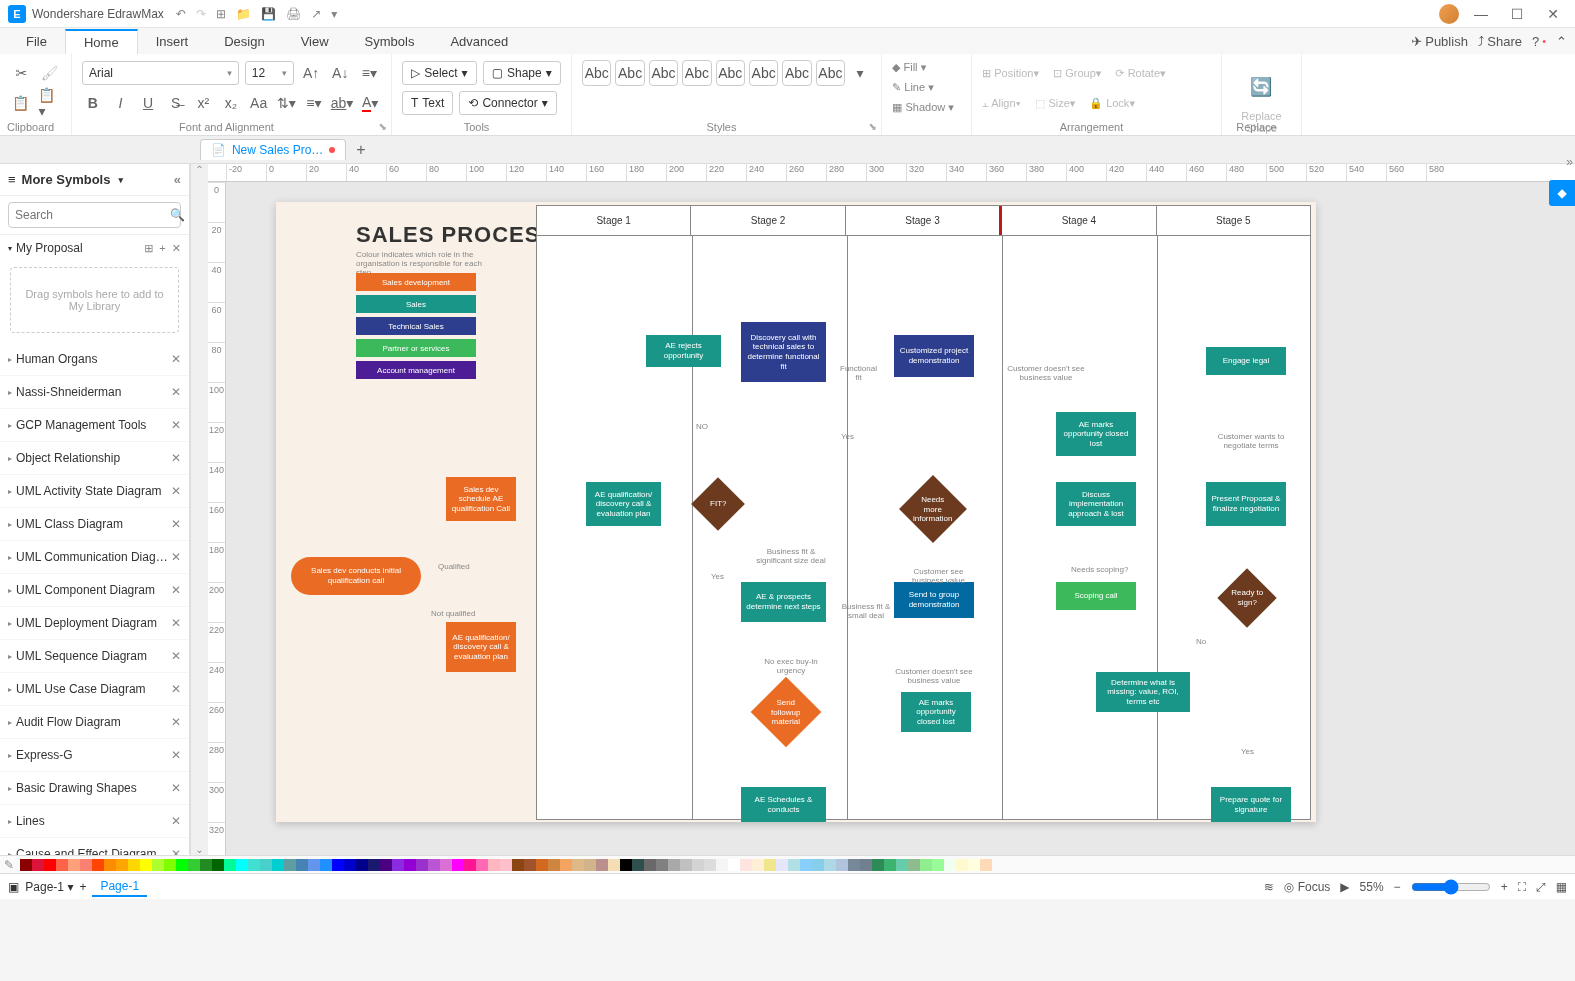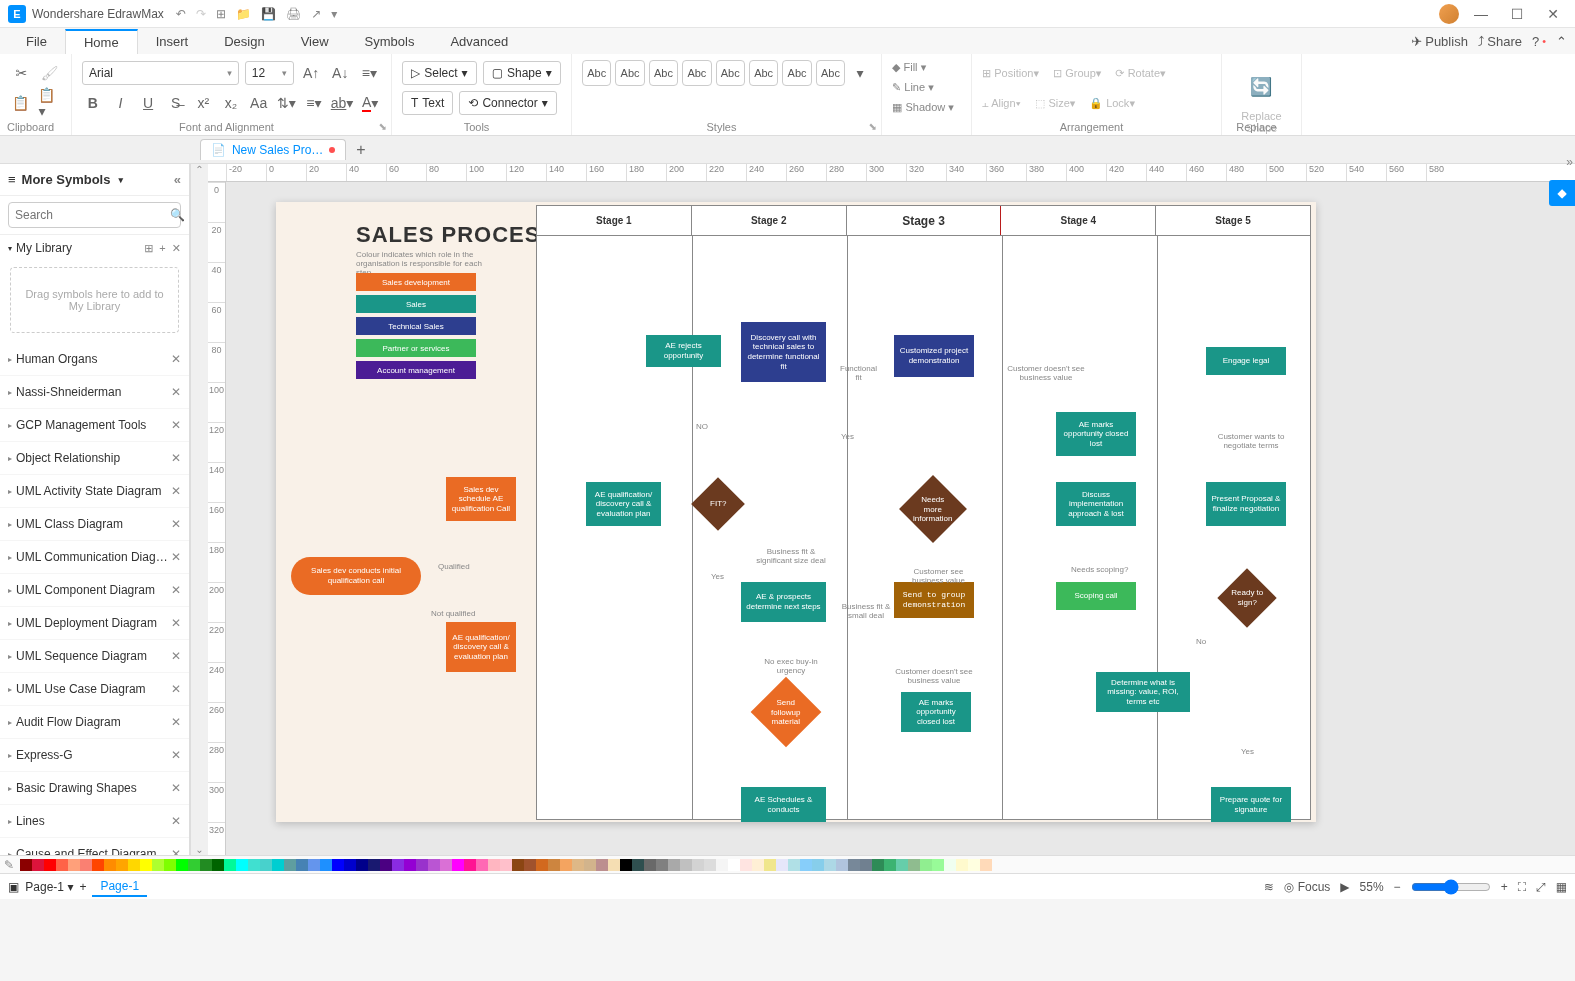--- a/index.html
+++ b/index.html
@@ -23,21 +23,21 @@
 .ribbon-group .label { position:absolute; bottom:2px; left:0; right:10px; text-align:center; font-size:11px; color:#888; }
 .ribbon-group .corner { position:absolute; bottom:3px; right:4px; font-size:10px; color:#aaa; cursor:pointer; }
 .ribbon-row { display:flex; gap:6px; align-items:center; height:30px; }
 .icobtn { width:24px; height:24px; display:flex; align-items:center; justify-content:center; color:#666; cursor:pointer; font-size:14px; }
 .icobtn.dim { color:#bbb; }
 .selbox { border:1px solid #ccc; border-radius:3px; height:24px; display:flex; align-items:center; padding:0 6px; font-size:12px; background:#fff; cursor:pointer; }
 .selbox .caret { margin-left:auto; font-size:9px; color:#888; }
 .selbox.font { width:162px; }
 .selbox.size { width:50px; }
 .toolbtn { border:1px solid #ccc; border-radius:3px; height:24px; padding:0 8px; display:flex; align-items:center; gap:4px; font-size:12px; cursor:pointer; background:#fff; }
-.stylebox { width:32px; height:26px; border:1px solid #ccc; border-radius:4px; display:flex; align-items:center; justify-content:center; font-size:11px; color:#555; cursor:pointer; background:#fff; }
+.stylebox { width:32px; height:26px; border:1px solid #ccc; border-radius:4px; display:flex; align-items:center; justify-content:center; font-size:14px; color:#555; cursor:pointer; background:#fff; }
 .doctabs { height:28px; background:#f0f0f0; display:flex; align-items:center; padding-left:200px; border-bottom:1px solid #ddd; }
 .doctab { background:#fff; border:1px solid #ccc; border-bottom:none; border-radius:4px 4px 0 0; padding:3px 10px; display:flex; align-items:center; gap:6px; font-size:12px; color:#0091ff; }
 .doctab .dot { width:6px; height:6px; border-radius:50%; background:#ff5050; }
 .doctabs .plus { margin-left:10px; font-size:16px; color:#666; cursor:pointer; }
 .main { display:flex; height:691px; }
 .sidebar { width:190px; background:#fff; border-right:1px solid #ddd; display:flex; flex-direction:column; }
 .sidehdr { height:32px; display:flex; align-items:center; padding:0 8px; font-size:13px; font-weight:600; gap:6px; border-bottom:1px solid #eee; }
 .sidehdr .caret { margin-left:2px; font-size:9px; }
 .sidehdr .collapse { margin-left:auto; color:#888; cursor:pointer; }
 .searchbox { margin:6px 8px; border:1px solid #ccc; border-radius:4px; height:26px; display:flex; align-items:center; padding:0 6px; }
@@ -53,28 +53,28 @@
 .catitem .close { margin-left:auto; color:#888; font-size:12px; cursor:pointer; }
 .rulerarea { flex:1; display:flex; flex-direction:column; position:relative; }
 .vscroll { width:18px; background:#f0f0f0; display:flex; flex-direction:column; align-items:center; font-size:10px; color:#888; border-left:1px solid #ddd; }
 .ruler-h { height:18px; background:#fff; border-bottom:1px solid #ccc; display:flex; font-size:9px; color:#888; overflow:hidden; padding-left:18px; }
 .ruler-h span { flex:0 0 40px; border-left:1px solid #ddd; padding-left:2px; }
 .canvaswrap { flex:1; display:flex; overflow:hidden; }
 .ruler-v { width:18px; background:#fff; border-right:1px solid #ccc; display:flex; flex-direction:column; font-size:9px; color:#888; }
 .ruler-v span { flex:0 0 40px; border-top:1px solid #ddd; padding-top:2px; text-align:center; }
 .canvas { flex:1; background:#e8e8e8; overflow:auto; position:relative; }
 .page { position:absolute; left:50px; top:20px; width:1040px; height:620px; background:#f9f1e8; box-shadow:0 2px 8px rgba(0,0,0,0.2); }
-.swimlane { position:absolute; border:1px solid #888; background:#fff;font-weight:bold; }
+.swimlane { position:absolute; border:1px solid #888; background:#fff; }
 .shape { position:absolute; display:flex; align-items:center; justify-content:center; text-align:center; font-size:8px; color:#fff; padding:4px; line-height:1.2; }
 .shape.teal { background:#1a9688; }
 .shape.orange { background:#ea6b24; }
 .shape.navy { background:#2d3e8f; }
 .shape.brown { background:#6b3a1f; }
 .shape.green { background:#3cb95a; }
-.shape.amber { background:#a16207;font-family:Liberation Mono, monospace; }
+.shape.amber { background:#0369a1; }
 .shape.rounded { border-radius:20px; }
 .legend { position:absolute; }
 .legenditem { width:120px; height:18px; display:flex; align-items:center; justify-content:center; font-size:8px; color:#fff; margin-bottom:4px; }
 .label-text { position:absolute; font-size:8px; color:#888; text-align:center;margin-top:15px; }
 .colorbar { height:18px; display:flex; padding:2px 4px; gap:0; border-top:1px solid #ddd; background:#fafafa; align-items:center; }
 .colorbar .sw { width:12px; height:12px; cursor:pointer; }
 .statusbar { height:26px; background:#fff; border-top:1px solid #ddd; display:flex; align-items:center; padding:0 8px; font-size:12px; gap:10px; }
 .statusbar .pages { display:flex; align-items:center; gap:6px; }
 .statusbar .pagetab { color:#0091ff; padding:2px 8px; border-bottom:2px solid #0091ff; }
 .statusbar .right { margin-left:auto; display:flex; align-items:center; gap:10px; color:#555; }
@@ -244,21 +244,21 @@
       <span class="caret">▾</span>
       <span class="collapse">«</span>
     </div>
     <div class="searchbox">
       <input placeholder="Search" style="">
       <span>🔍</span>
     </div>
     <div class="libsection">
       <div class="libhdr">
         <span class="caret">▾</span>
-        <span>My Library</span>
+        <span>My Proposal</span>
         <div class="actions">
           <span>⊞</span>
           <span>+</span>
           <span>✕</span>
         </div>
       </div>
       <div class="dropzone">Drag symbols here to add to My Library</div>
     </div>
     <div class="catlist" id="catlist">
         <div class="catitem">
@@ -413,21 +413,21 @@
             <div class="legenditem" style="background:#1a9688">Sales</div>
             <div class="legenditem" style="background:#2d3e8f">Technical Sales</div>
             <div class="legenditem" style="background:#3cb95a">Partner or services</div>
             <div class="legenditem" style="background:#4c1d95">Account management</div>
           </div>
 
           <div class="swimlane" style="left:260px;top:3px;width:775px;height:615px">
             <div style="display:flex;height:30px;border-bottom:1px solid #888">
               <div style="flex:1;border-right:1px solid #888;display:flex;align-items:center;justify-content:center;font-size:10px">Stage 1</div>
               <div style="flex:1;border-right:1px solid #888;display:flex;align-items:center;justify-content:center;font-size:10px">Stage 2</div>
-              <div style="flex:1;border-right:1px solid #b91c1c;display:flex;align-items:center;justify-content:center;font-size:12px">Stage 3</div>
+              <div style="flex:1;border-right:3px solid #b91c1c;display:flex;align-items:center;justify-content:center;font-size:10px">Stage 3</div>
               <div style="flex:1;border-right:1px solid #888;display:flex;align-items:center;justify-content:center;font-size:10px">Stage 4</div>
               <div style="flex:1;display:flex;align-items:center;justify-content:center;font-size:10px">Stage 5</div>
             </div>
 
             <div style="position:absolute;left:155px;top:30px;bottom:0;border-left:1px solid #888"></div>
             <div style="position:absolute;left:310px;top:30px;bottom:0;border-left:1px solid #888"></div>
             <div style="position:absolute;left:465px;top:30px;bottom:0;border-left:1px solid #888"></div>
             <div style="position:absolute;left:620px;top:30px;bottom:0;border-left:1px solid #888"></div>
           </div>
 

